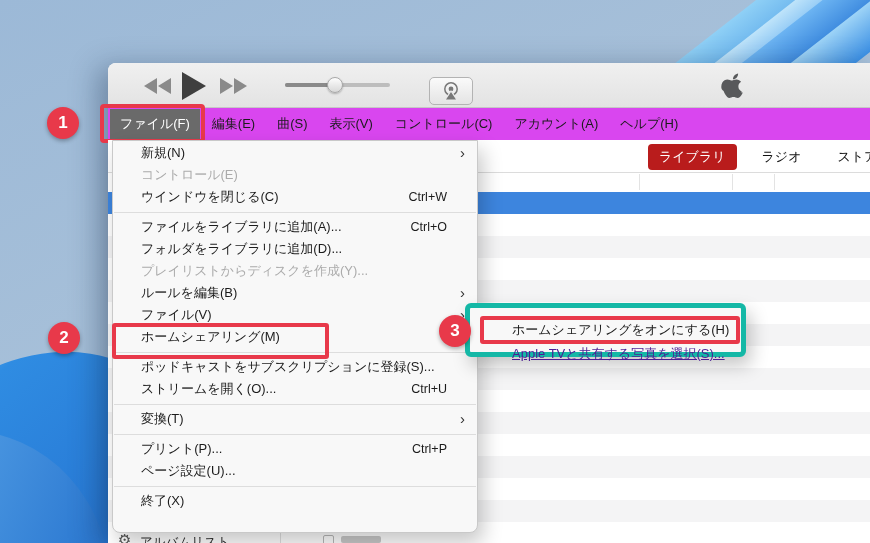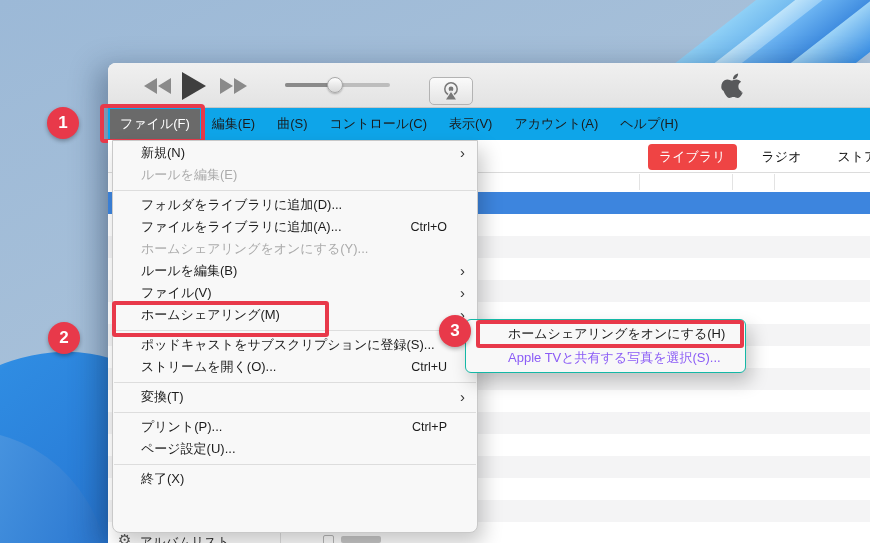--- a/index.html
+++ b/index.html
@@ -37,31 +37,31 @@
   .volume .fill { position:absolute; left:0; top:0; height:4px; width:50px; background:#8a8a8a; border-radius:2px; }
   .volume .thumb { position:absolute; left:42px; top:-6px; width:16px; height:16px; border-radius:50%;
                    background:linear-gradient(180deg,#fdfdfd,#d8d8d8); border:1px solid #a8a8a8;
                    box-shadow:0 1px 2px rgba(0,0,0,.25); }
   .airplay { position:absolute; left:321px; top:14px; width:44px; height:28px;
              background:linear-gradient(180deg,#fafafa,#e4e4e4); border:1px solid #b3b3b3;
              border-radius:5px; display:flex; align-items:center; justify-content:center; }
   .apple { position:absolute; left:612px; top:10px; width:26px; height:30px; }
 
   .menubar { position:absolute; left:0; top:45px; width:100%; height:32px;
-             background:#0ea5e9; display:flex; align-items:center; padding-left:2px; }
+             background:#d946ef; display:flex; align-items:center; padding-left:2px; }
   .mb-item { position:relative; height:30px; line-height:30px; padding:0 10px; margin-right:2px;
              font-size:13px; color:#1b1b1b; white-space:nowrap; }
   .mb-item.active { background:#6a6a6a; color:#ffffff; }
   .mb-item.active::after { content:''; position:absolute; left:-10px; top:-5px; right:-5px; bottom:-4px;
              border:4px solid #e8394a; border-radius:4px; pointer-events:none; }
 
   .content { position:absolute; left:0; top:77px; right:0; bottom:0; background:#ffffff; overflow:hidden; }
   .tabsrow { position:absolute; left:540px; top:1px; height:31px; display:flex; align-items:center; gap:14px; }
   .tab { font-size:13px; color:#111; padding:4px 11px; border-radius:4px; white-space:nowrap; }
-  .tab.active { background:#ef4444; color:#fff; }
+  .tab.active { background:#b91c1c; color:#fff; }
   .hdr-line { position:absolute; left:0; top:32px; right:0; height:1px; background:#dcdcdc; }
   .col-div { position:absolute; top:34px; height:16px; width:1px; background:#e3e3e3; }
   .sel-row { position:absolute; left:0; top:52px; right:0; height:22px; background:#3d85de; }
   .rows { position:absolute; left:0; top:74px; right:0; bottom:0; }
   .stripe { height:22px; background:#ffffff; }
   .stripe.gray { background:#f4f4f5; }
   .bottom-strip { position:absolute; left:0; bottom:0; width:370px; height:10px; background:#fff; overflow:hidden; }
   .bottom-inner { position:relative; width:100%; height:22px; }
   .gear { position:absolute; left:10px; top:-2px; font-size:15px; color:#555; line-height:18px; }
   .album-label { position:absolute; left:32px; top:1px; font-size:12.5px; color:#2a2a2a; }
@@ -78,26 +78,26 @@
   .menu-item .shortcut { margin-left:auto; padding-right:30px; font-size:12.5px; color:#1b1b1b; }
   .menu-item .arrow { display:none; position:absolute; right:12px; top:0; height:22px; line-height:21px;
                font-size:15px; color:#333; }
   .menu-item.has-submenu .arrow { display:block; }
   .menu-item.disabled, .menu-item.disabled .shortcut { color:#ababab; }
   .menu-separator { height:0; border-top:1px solid #ddd; margin:4px 1px 3px 1px; }
   .menu-item.annotated::after { content:''; position:absolute; left:-1px; top:-3px; width:209px; height:28px;
                border:4px solid #e8394a; border-radius:3px; pointer-events:none; }
 
   
-  .submenu { position:absolute; left:357px; top:256px; width:281px; height:54px;
-             background:#f8f8f8; border:1px solid #14b8a6; border-radius:6px;
-             box-shadow:5px 9px 18px rgba(0,0,0,.22); padding-top:2px; z-index:6; }
+  .submenu { position:absolute; left:357px; top:240px; width:281px; height:54px;
+             background:#f8f8f8; border:5px solid #14b8a6; border-radius:6px;
+             box-shadow:5px 9px 18px rgba(0,0,0,.22); padding-top:10px; z-index:6; }
   .sub-item { position:relative; height:24px; line-height:24px; padding-left:42px;
               font-size:13px; color:#1b1b1b; white-space:nowrap; }
-  .sub-item.disabled { color:#8b5cf6; }
+  .sub-item.disabled { color:#4c1d95;text-decoration:underline; }
   .sub-item.annotated::after { content:''; position:absolute; left:10px; right:1px; top:-2px; bottom:-2px;
               border:4px solid #e8394a; border-radius:3px; pointer-events:none; }
 
   
   .badge { position:absolute; width:32px; height:32px; border-radius:50%; background:#e8394a;
            color:#fff; font-size:17px; font-weight:bold; display:flex; align-items:center;
            justify-content:center; box-shadow:0 2px 4px rgba(0,0,0,.3); z-index:20; }
   .badge.b1 { left:47px; top:107px; }
   .badge.b2 { left:48px; top:322px; }
   .badge.b3 { left:439px; top:315px; }
@@ -160,25 +160,25 @@
 
         <div class="mb-item">
           <span>編集(E)</span>
         </div>
 
         <div class="mb-item">
           <span>曲(S)</span>
         </div>
 
         <div class="mb-item">
+          <span>表示(V)</span>
+        </div>
+
+        <div class="mb-item">
           <span>コントロール(C)</span>
-        </div>
-
-        <div class="mb-item">
-          <span>表示(V)</span>
         </div>
 
         <div class="mb-item">
           <span>アカウント(A)</span>
         </div>
 
         <div class="mb-item">
           <span>ヘルプ(H)</span>
         </div>
       </div>
@@ -233,42 +233,47 @@
 
     <div class="file-menu">
 
         <div class="menu-item has-submenu">
           <span>新規(N)</span>
           <span class="shortcut"></span>
           <span class="arrow">›</span>
         </div>
 
         <div class="menu-item disabled">
-          <span>ルールを編集(E)</span>
-          <span class="shortcut"></span>
-
-        </div>
-
-
-        <div class="menu-separator"></div>
-
-        <div class="menu-item">
-          <span>フォルダをライブラリに追加(D)...</span>
-          <span class="shortcut"></span>
-
-        </div>
+          <span>コントロール(E)</span>
+          <span class="shortcut"></span>
+
+        </div>
+
+        <div class="menu-item">
+          <span>ウインドウを閉じる(C)</span>
+          <span class="shortcut">Ctrl+W</span>
+
+        </div>
+
+        <div class="menu-separator"></div>
 
         <div class="menu-item">
           <span>ファイルをライブラリに追加(A)...</span>
           <span class="shortcut">Ctrl+O</span>
 
         </div>
 
+        <div class="menu-item">
+          <span>フォルダをライブラリに追加(D)...</span>
+          <span class="shortcut"></span>
+
+        </div>
+
         <div class="menu-item disabled">
-          <span>ホームシェアリングをオンにする(Y)...</span>
+          <span>プレイリストからディスクを作成(Y)...</span>
           <span class="shortcut"></span>
 
         </div>
 
         <div class="menu-item has-submenu">
           <span>ルールを編集(B)</span>
           <span class="shortcut"></span>
           <span class="arrow">›</span>
         </div>
 

